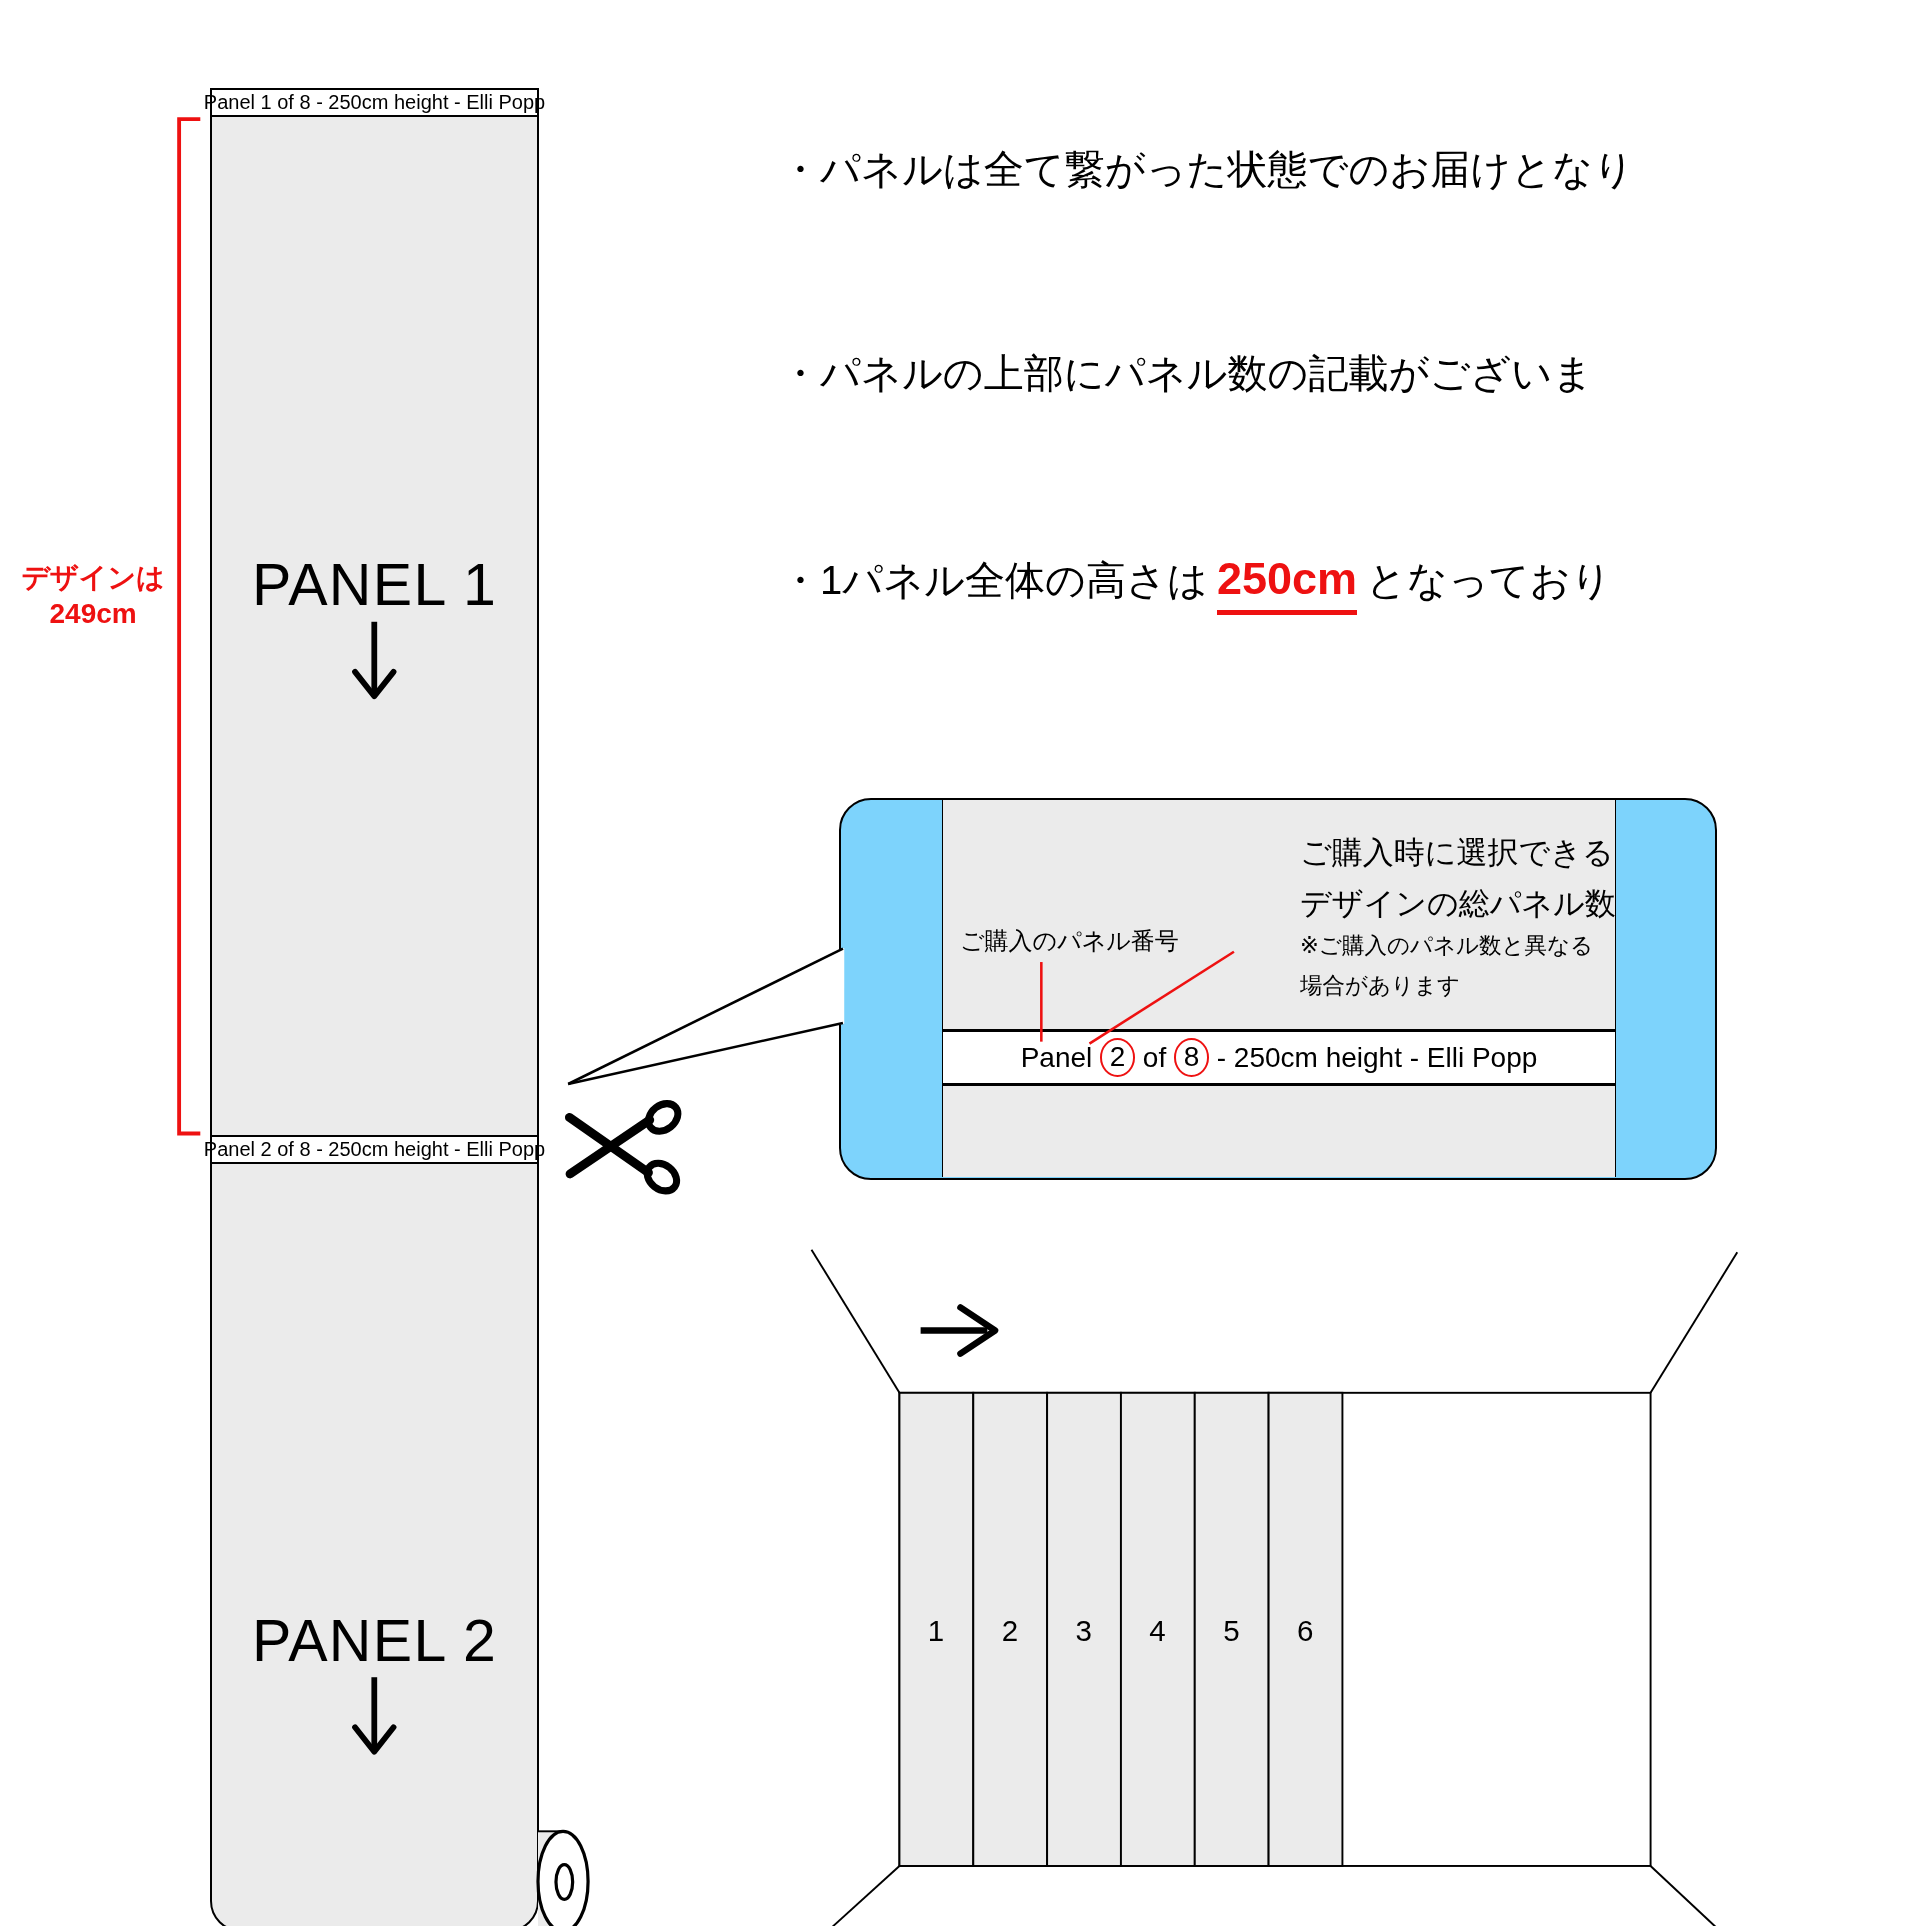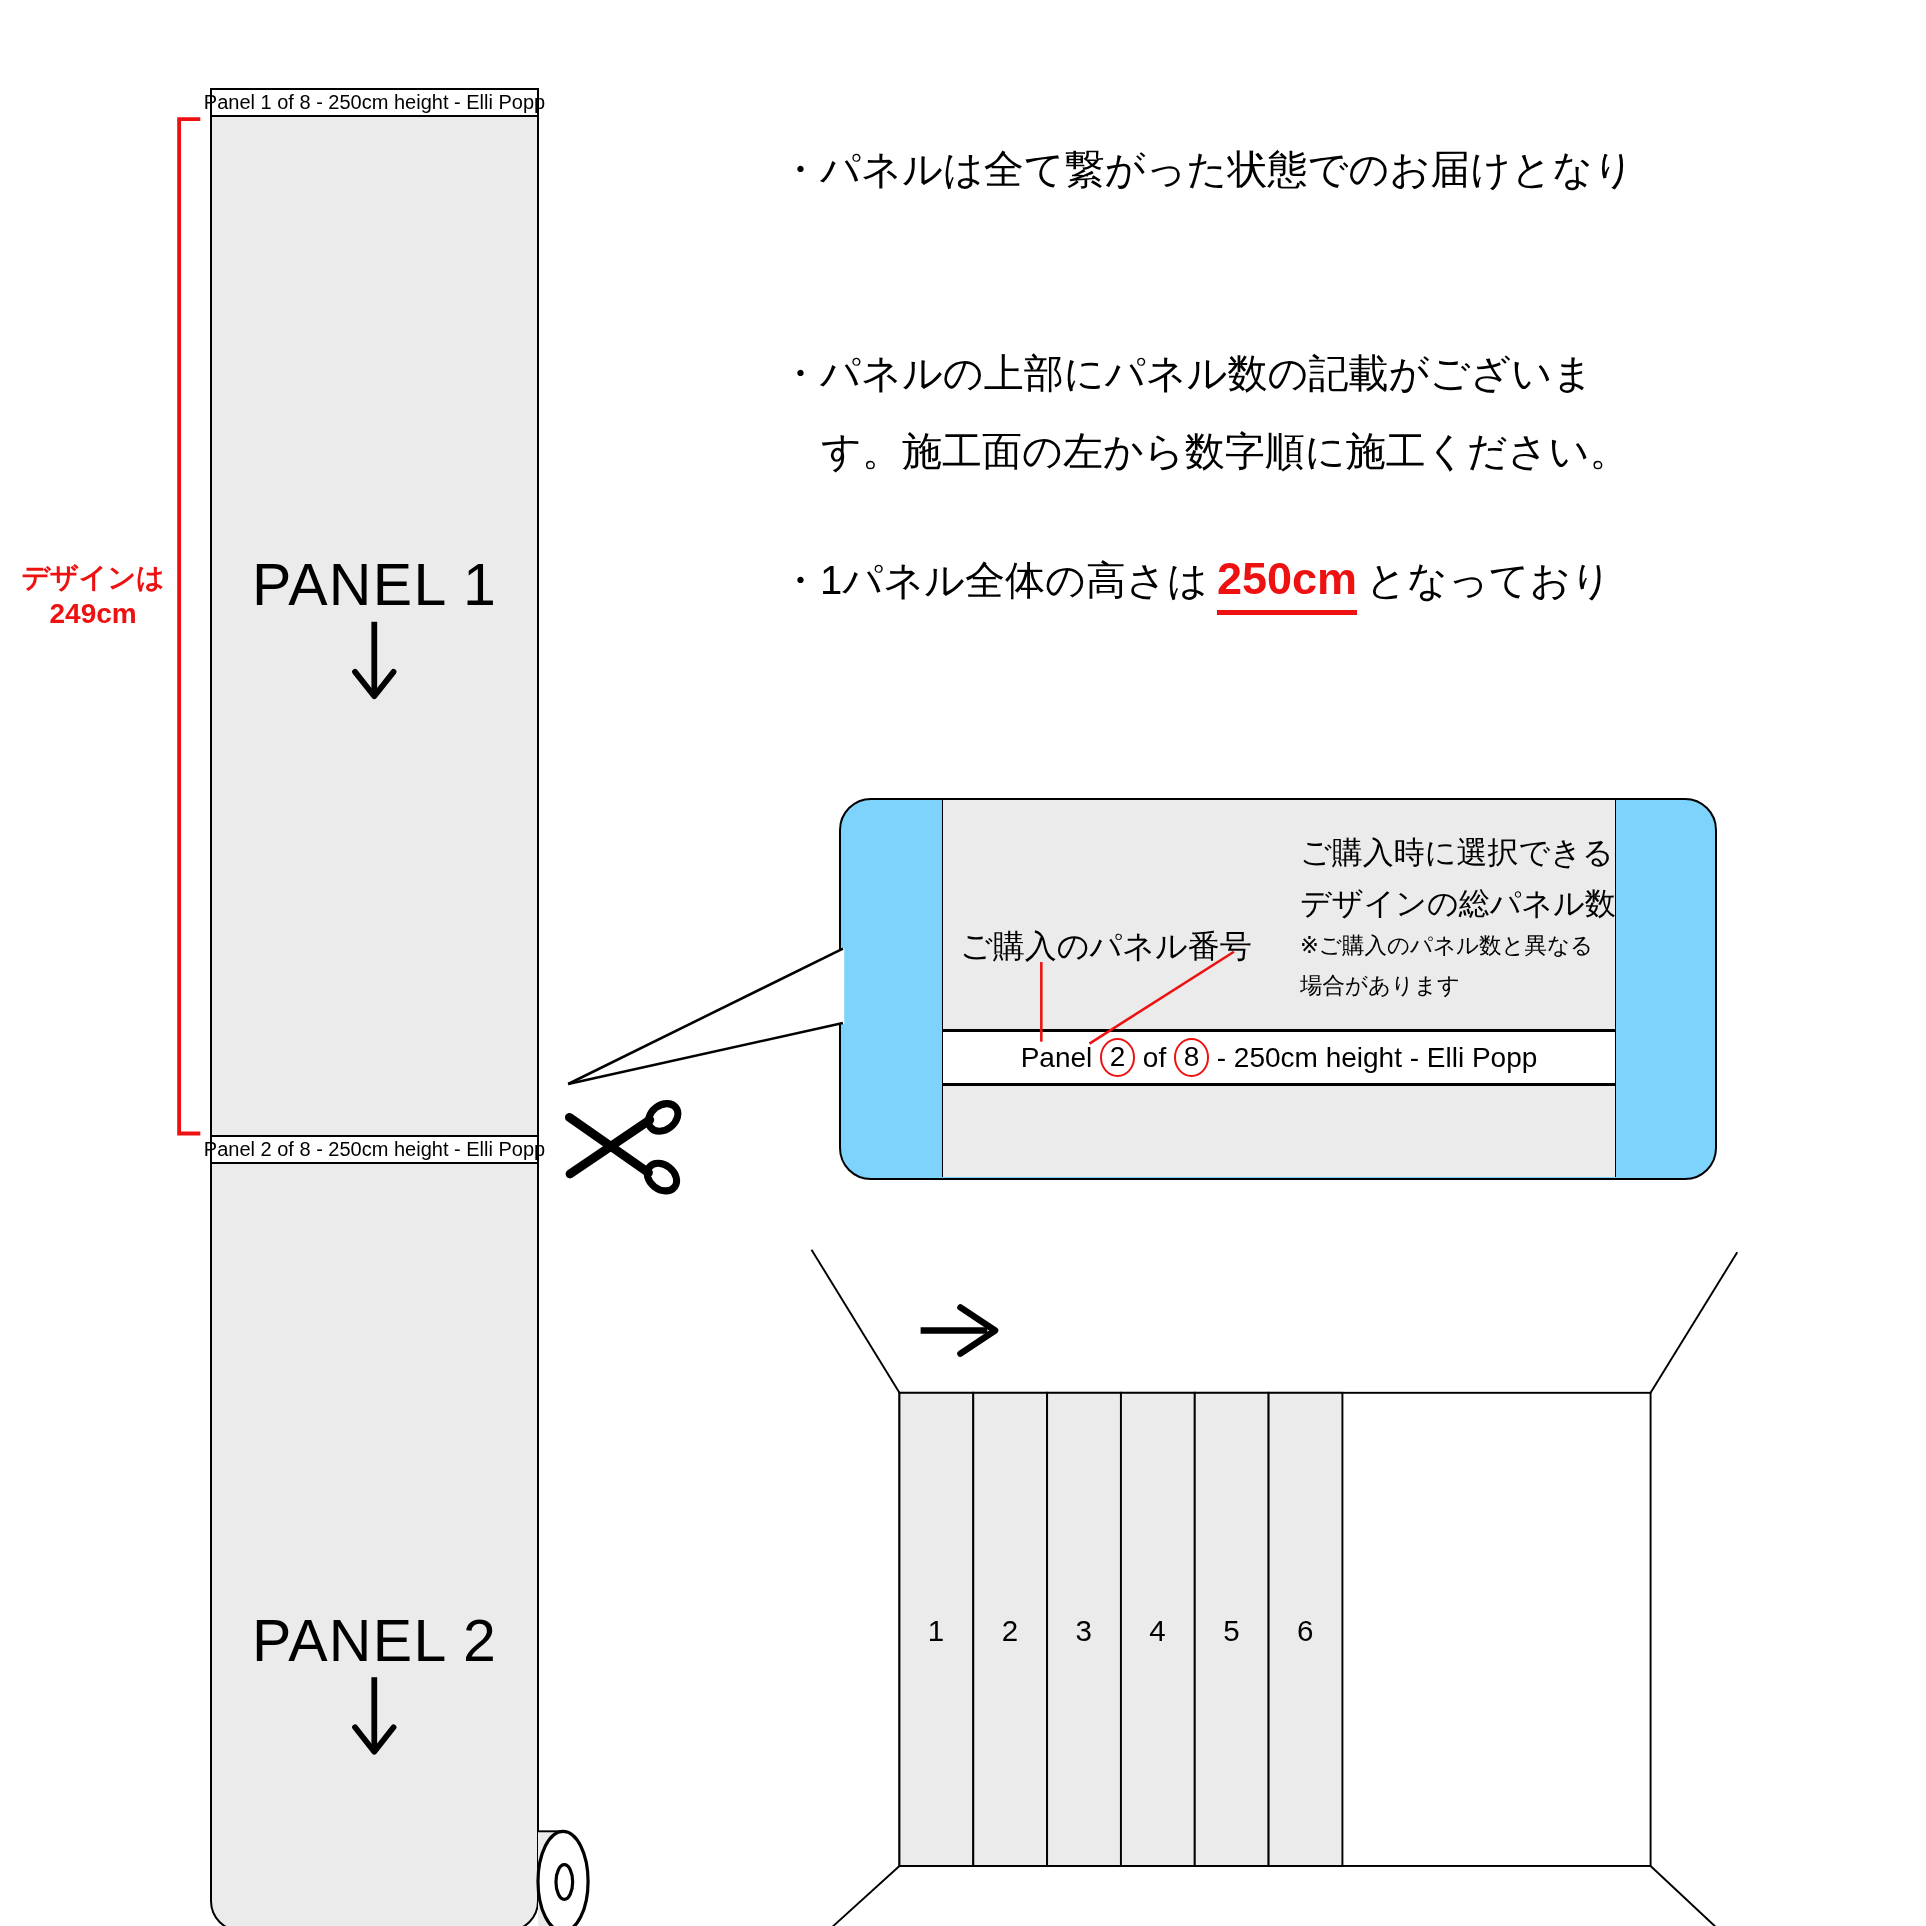--- a/index.html
+++ b/index.html
@@ -54,21 +54,21 @@
   #callout-strip{
     position:absolute;left:101px;top:229px;width:674px;height:57px;background:#fff;
     border:1.9px solid #000;border-top-width:3.2px;border-bottom-width:3.2px;box-sizing:border-box;
     display:flex;align-items:center;justify-content:center;font-size:28px;white-space:nowrap;
   }
   .cl-part{margin:0 3.9px;}
   .cl-circled{
     display:inline-block;border:2.6px solid #ee1111;border-radius:50%;
     padding:1.3px 7.7px 3.9px 7.7px;margin:0 3.9px;line-height:1.05;
   }
-  #callout-number-note{position:absolute;left:960px;top:899px;font-size:32px;white-space:nowrap;}
+  #callout-number-note{position:absolute;left:960px;top:899px;font-size:24px;white-space:nowrap;}
   #callout-total-note{position:absolute;left:1300px;top:801px;font-size:31px;line-height:51px;white-space:nowrap;}
   #callout-caveat{position:absolute;left:1300px;top:900px;font-size:22.5px;line-height:40px;white-space:nowrap;}
   
   #overlay{position:absolute;left:0;top:0;pointer-events:none;}
   .room-number{font-family:"Liberation Sans","DejaVu Sans",sans-serif;font-size:46px;fill:#000;}
 </style>
 </head>
 <body>
 
 <div id="canvas">
@@ -85,21 +85,20 @@
   <div id="panel2-body" class="p-body"></div>
   <div id="panel2-label" class="panel-label">PANEL 2</div>
 
   <div id="side-note">
     <div>デザインは</div>
     <div>249cm</div>
   </div>
 
   <div id="b1l1" class="b-line">・パネルは全て繋がった状態でのお届けとなり</div>
   <div id="b2l1" class="b-line">・パネルの上部にパネル数の記載がございま</div>
-  <div id="b2l2" class="b-line b-cont">す。施工面の左から数字順に施工ください。</div>
   <div id="b3l1" class="b-line">
     <span>・1パネル全体の高さは</span><span class="em-red">250cm</span><span>となっており</span>
   </div>
 
   <div id="callout-box">
     <div id="callout-slice"></div>
     <div id="callout-strip">
       <span class="cl-part">Panel</span>
       <span class="cl-circled">2</span>
       <span class="cl-part">of</span>

